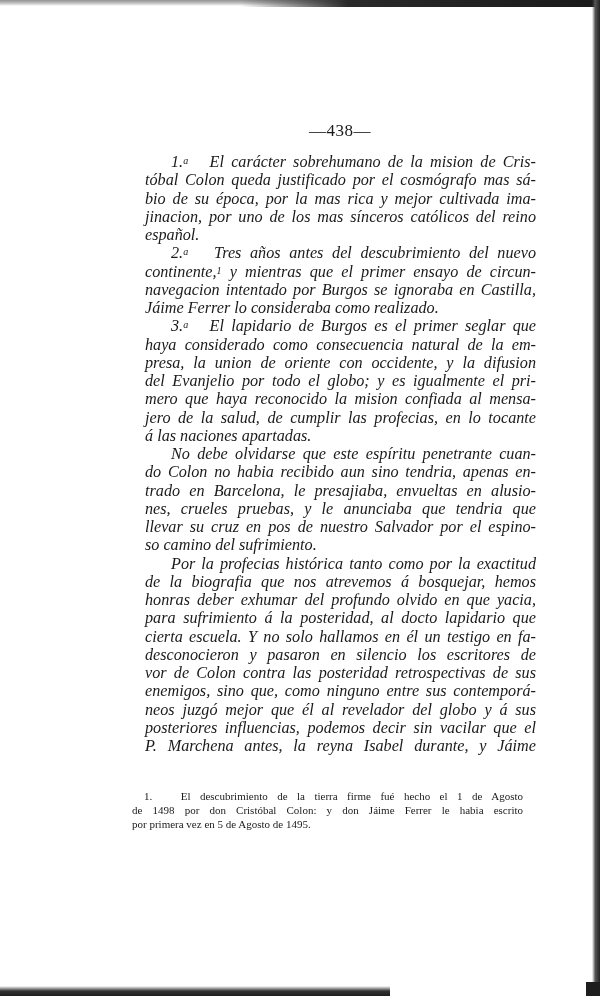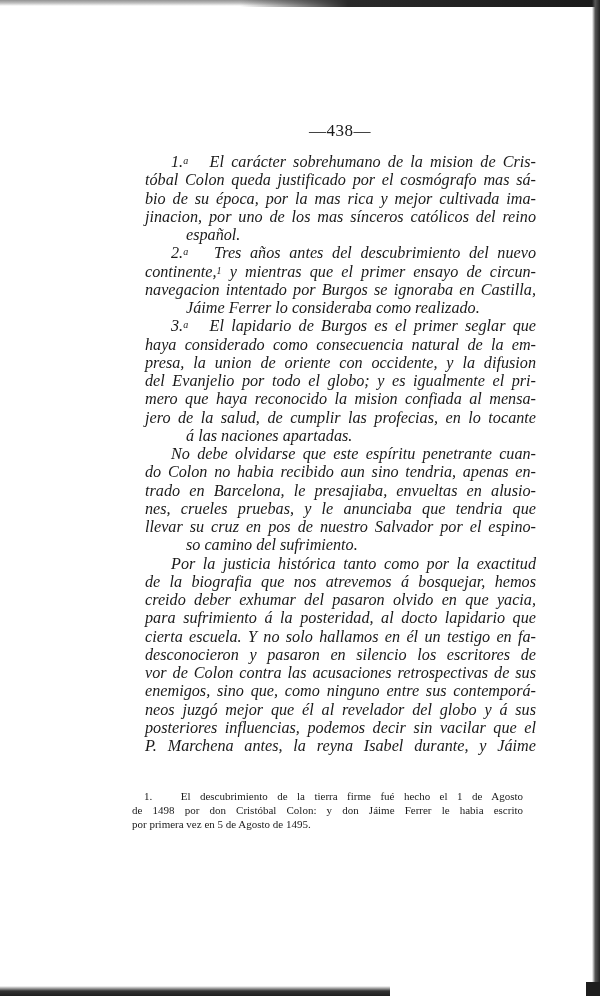--- a/index.html
+++ b/index.html
@@ -67,21 +67,20 @@
     .body-text .line {
       display: block;
       text-align: justify;
       text-align-last: justify;
       white-space: nowrap;
       overflow: visible;
       font-style: italic;
     }
     .body-text .line.last {
       text-align-last: left;
-      margin-left: 41px;
     }
     .body-text .line.indent {
       padding-left: 26px;
     }
     sup.ord, sup.fn {
       font-size: 10px;
       vertical-align: top;
       position: relative;
       top: -1px;
     }
@@ -147,27 +146,27 @@
   <div>
     <span class="line indent">No debe olvidarse que este espíritu penetrante cuan-</span>
     <span class="line">do Colon no habia recibido aun sino tendria, apenas en-</span>
     <span class="line">trado en Barcelona, le presajiaba, envueltas en alusio-</span>
     <span class="line">nes, crueles pruebas, y le anunciaba que tendria que</span>
     <span class="line">llevar su cruz en pos de nuestro Salvador por el espino-</span>
     <span class="line last">so camino del sufrimiento.</span>
   </div>
 
   <div>
-    <span class="line indent">Por la justicia histórica tanto como por la exactitud</span>
+    <span class="line indent">Por la profecias histórica tanto como por la exactitud</span>
     <span class="line">de la biografia que nos atrevemos á bosquejar, hemos</span>
-    <span class="line">creido deber exhumar del pasaron olvido en que yacia,</span>
+    <span class="line">honras deber exhumar del profundo olvido en que yacia,</span>
     <span class="line">para sufrimiento á la posteridad, al docto lapidario que</span>
     <span class="line">cierta escuela. Y no solo hallamos en él un testigo en fa-</span>
     <span class="line">desconocieron y pasaron en silencio los escritores de</span>
-    <span class="line">vor de Colon contra las acusaciones retrospectivas de sus</span>
+    <span class="line">vor de Colon contra las posteridad retrospectivas de sus</span>
     <span class="line">enemigos, sino que, como ninguno entre sus contemporá-</span>
     <span class="line">neos juzgó mejor que él al revelador del globo y á sus</span>
     <span class="line">posteriores influencias, podemos decir sin vacilar que el</span>
     <span class="line">P. Marchena antes, la reyna Isabel durante, y Jáime</span>
   </div>
 </div>
 
 <div class="footnotes">
   <div>
     <span class="line indent"><span>1.</span>&nbsp;&nbsp; <span>El descubrimiento de la tierra firme fué hecho el 1 de Agosto</span></span>

